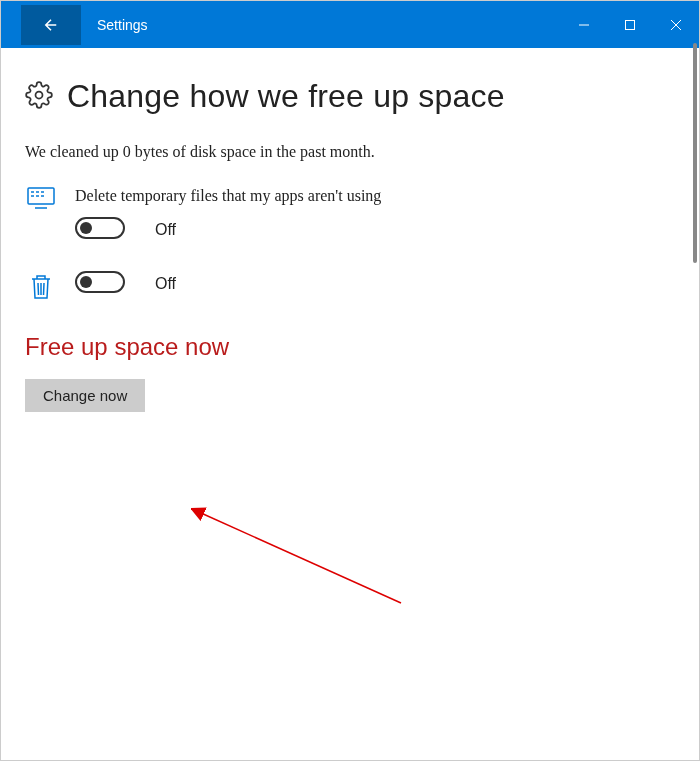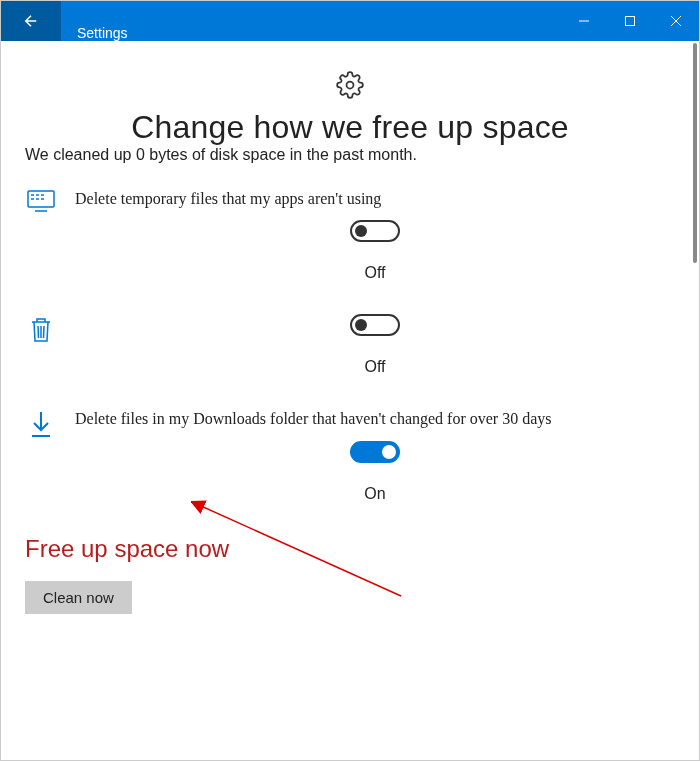--- a/index.html
+++ b/index.html
@@ -10,25 +10,26 @@
     body {
       font-family: "Segoe UI", -apple-system, sans-serif;
       background: #fff;
       width: 700px;
       height: 761px;
       overflow: hidden;
       position: relative;
       border: 1px solid #ccc;
     }
     .titlebar {
-      height: 40px;
+      height: 47px;
       background: #0078d7;
       color: #fff;
       display: flex;
-      align-items: flex-end;
+      align-items: center;
+      padding-left: 20px;
     }
     .back-btn {
       width: 60px;
       height: 40px;
       display: flex;
       align-items: center;
       justify-content: center;
       background: #005a9e;
     }
     .title-text {
@@ -50,38 +51,39 @@
       font-size: 12px;
     }
     .content {
       padding: 30px 24px 24px 24px;
       position: relative;
       height: calc(761px - 40px);
     }
     .header-row {
       display: flex;
       align-items: center;
-      gap: 6px;
-      flex-direction: column;
+      gap: 14px;
+      margin-bottom: 28px;
     }
     .gear-icon {
       width: 28px;
       height: 28px;
       color: #333;
     }
     h1 {
       font-size: 32px;
       font-weight: 300;
       color: #222;
       letter-spacing: 0.2px;
     }
     .sub {
       font-size: 16px;
       color: #222;
       margin-bottom: 24px;
+      font-family: Liberation Serif, serif;
     }
     .option {
       display: flex;
       gap: 18px;
       margin-bottom: 32px;
     }
     .opt-icon {
       width: 32px;
       flex-shrink: 0;
       color: #0078d7;
@@ -94,23 +96,22 @@
     }
     .opt-label {
       font-size: 16px;
       color: #222;
       line-height: 1.4;
       margin-bottom: 10px;
       font-family: Liberation Serif, serif;
     }
     .toggle-row {
       display: flex;
-      align-items: center;
-      gap: 22px;
-      flex-direction: column;
+      align-items: flex-end;
+      gap: 30px;
     }
     .toggle {
       width: 50px;
       height: 22px;
       border-radius: 11px;
       position: relative;
       cursor: pointer;
     }
     .toggle.off {
       border: 2px solid #333;
@@ -264,41 +265,23 @@
       <div class="toggle-row">
         <div class="toggle off">
             <div class="knob"></div>
           </div>
         <span class="toggle-text">Off</span>
       </div>
     </div>
   </div>
 
   
-  <div class="option">
-    <div class="opt-icon">
-      <svg width="24" height="28" viewBox="0 0 24 28" fill="none" stroke="#0078d7" stroke-width="2">
-        <line x1="12" y1="2" x2="12" y2="20"></line>
-        <polyline points="5,13 12,20 19,13"></polyline>
-        <line x1="3" y1="26" x2="21" y2="26"></line>
-      </svg>
-    </div>
-    <div class="opt-body">
-      <div class="opt-label">Delete files in my Downloads folder that haven't changed for over 30 days</div>
-      <div class="toggle-row">
-        <div class="toggle on">
-            <div class="knob"></div>
-          </div>
-        <span class="toggle-text">On</span>
-      </div>
-    </div>
-  </div>
 
   <h2>Free up space now</h2>
-  <button class="button">Clean now</button>
+  <button class="button">Change now</button>
 
   <svg class="arrow-annotation" width="220" height="110" viewBox="0 0 220 110">
     <defs>
       <marker id="ah" markerWidth="10" markerHeight="10" refX="2" refY="5" orient="auto">
         <polygon points="0,0 10,5 0,10" fill="#d00"></polygon>
       </marker>
     </defs>
     <line x1="210" y1="100" x2="10" y2="10" stroke="#d00" stroke-width="1.5" marker-end="url(#ah)"></line>
   </svg>
 

